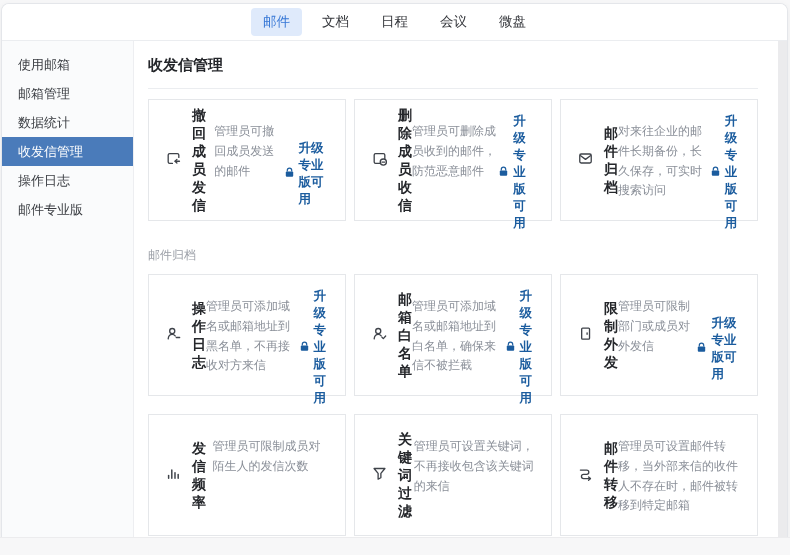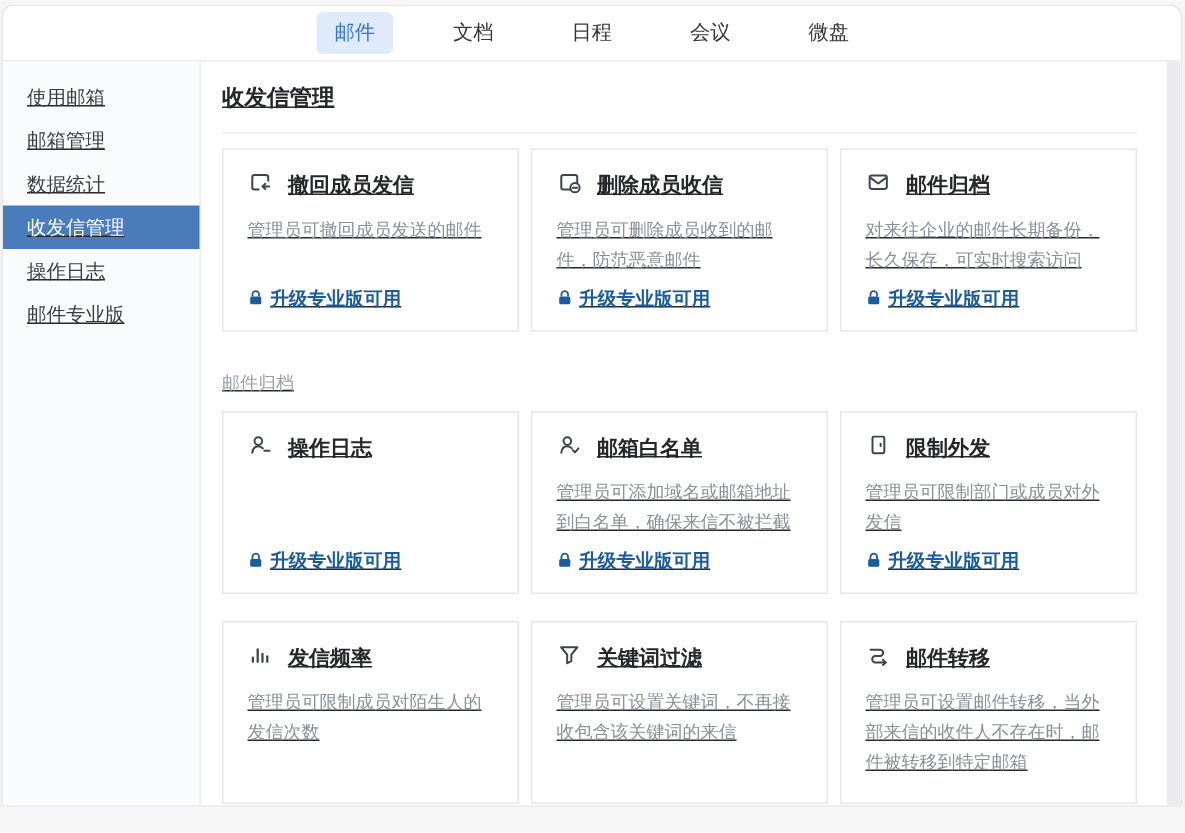--- a/index.html
+++ b/index.html
@@ -18,32 +18,32 @@
     border:1px solid #e4e6ea;
     border-bottom:none;
     border-radius:8px 8px 0 0;
     overflow:hidden;
     box-shadow:0 2px 6px rgba(0,0,0,.05);
   }
   
   .topnav {
     height:37px;
     display:flex; align-items:center; justify-content:center;
-    gap:28px;
+    gap:8px;
     border-bottom:1px solid #ebedf0;
     background:#fff;
   }
   .tab {
     font-size:13.5px; color:#34363b;
     padding:5px 12px; border-radius:4px;
     cursor:pointer; white-space:nowrap;
   }
   .tab.active { background:#dfeafb; color:#3677d6; }
   
-  .body-row { display:flex; height:496px;text-decoration:underline; }
+  .body-row { display:flex; height:496px; }
   .sidebar {
     width:132px; background:#fafbfc;
     border-right:1px solid #edeef1;
     padding-top:9px; flex-shrink:0;
   }
   .side-item {
     height:29px; line-height:29px;
     padding-left:16px; font-size:13px; color:#3a3d42;
     cursor:pointer; white-space:nowrap;
   }
@@ -62,21 +62,21 @@
   .card-grid {
     margin-top:10px;
     display:grid; grid-template-columns:repeat(3,1fr);
     column-gap:8px; row-gap:18px;
   }
   .card {
     height:122px;
     border:1px solid #e5e7ea; border-radius:0;
     background:#fff;
     padding:13px 16px 12px;
-    display:flex; flex-direction:column;
+    display:flex; flex-direction:row;
     cursor:pointer;
   }
   .card-head { display:flex; align-items:center; gap:10px; }
   .card-head svg { width:17px; height:17px; flex-shrink:0; }
   .card-title { font-size:14px; font-weight:700; color:#25272b; }
   .card-desc { font-size:12px; color:#8a8f98; line-height:1.65; margin-top:9px; }
   .card-footer {
     margin-top:auto;
     display:flex; align-items:center; gap:4px;
     font-size:12.5px; font-weight:600; color:#1b5c9e;
@@ -178,20 +178,21 @@
 
         <div class="card">
           <div class="card-head">
             <span><svg viewBox="0 0 16 16" class="ico">
                   <circle cx="6.8" cy="5.7" r="2.4"></circle>
                   <path d="M3 13c.3-2.6 1.9-4.1 3.8-4.1 1.1 0 2.1.5 2.8 1.4"></path>
                   <path d="M10.6 11.8h3.2"></path>
                 </svg></span>
             <span class="card-title">操作日志</span>
           </div>
+          <div class="card-desc">管理员可添加域名或邮箱地址到黑名单，不再接收对方来信</div>
           <div class="card-footer">
             <span><svg width="11" height="11" viewBox="0 0 11 11">
                   <path d="M3.3 4.6V3.3a2.2 2.2 0 0 1 4.4 0v1.3" fill="none" stroke="#1b5c9e" stroke-width="1.2"></path>
                   <rect x="1.8" y="4.6" width="7.4" height="5.2" rx="1" fill="#1b5c9e"></rect>
                 </svg></span>
             <span>升级专业版可用</span>
           </div>
         </div>
 
         <div class="card">

